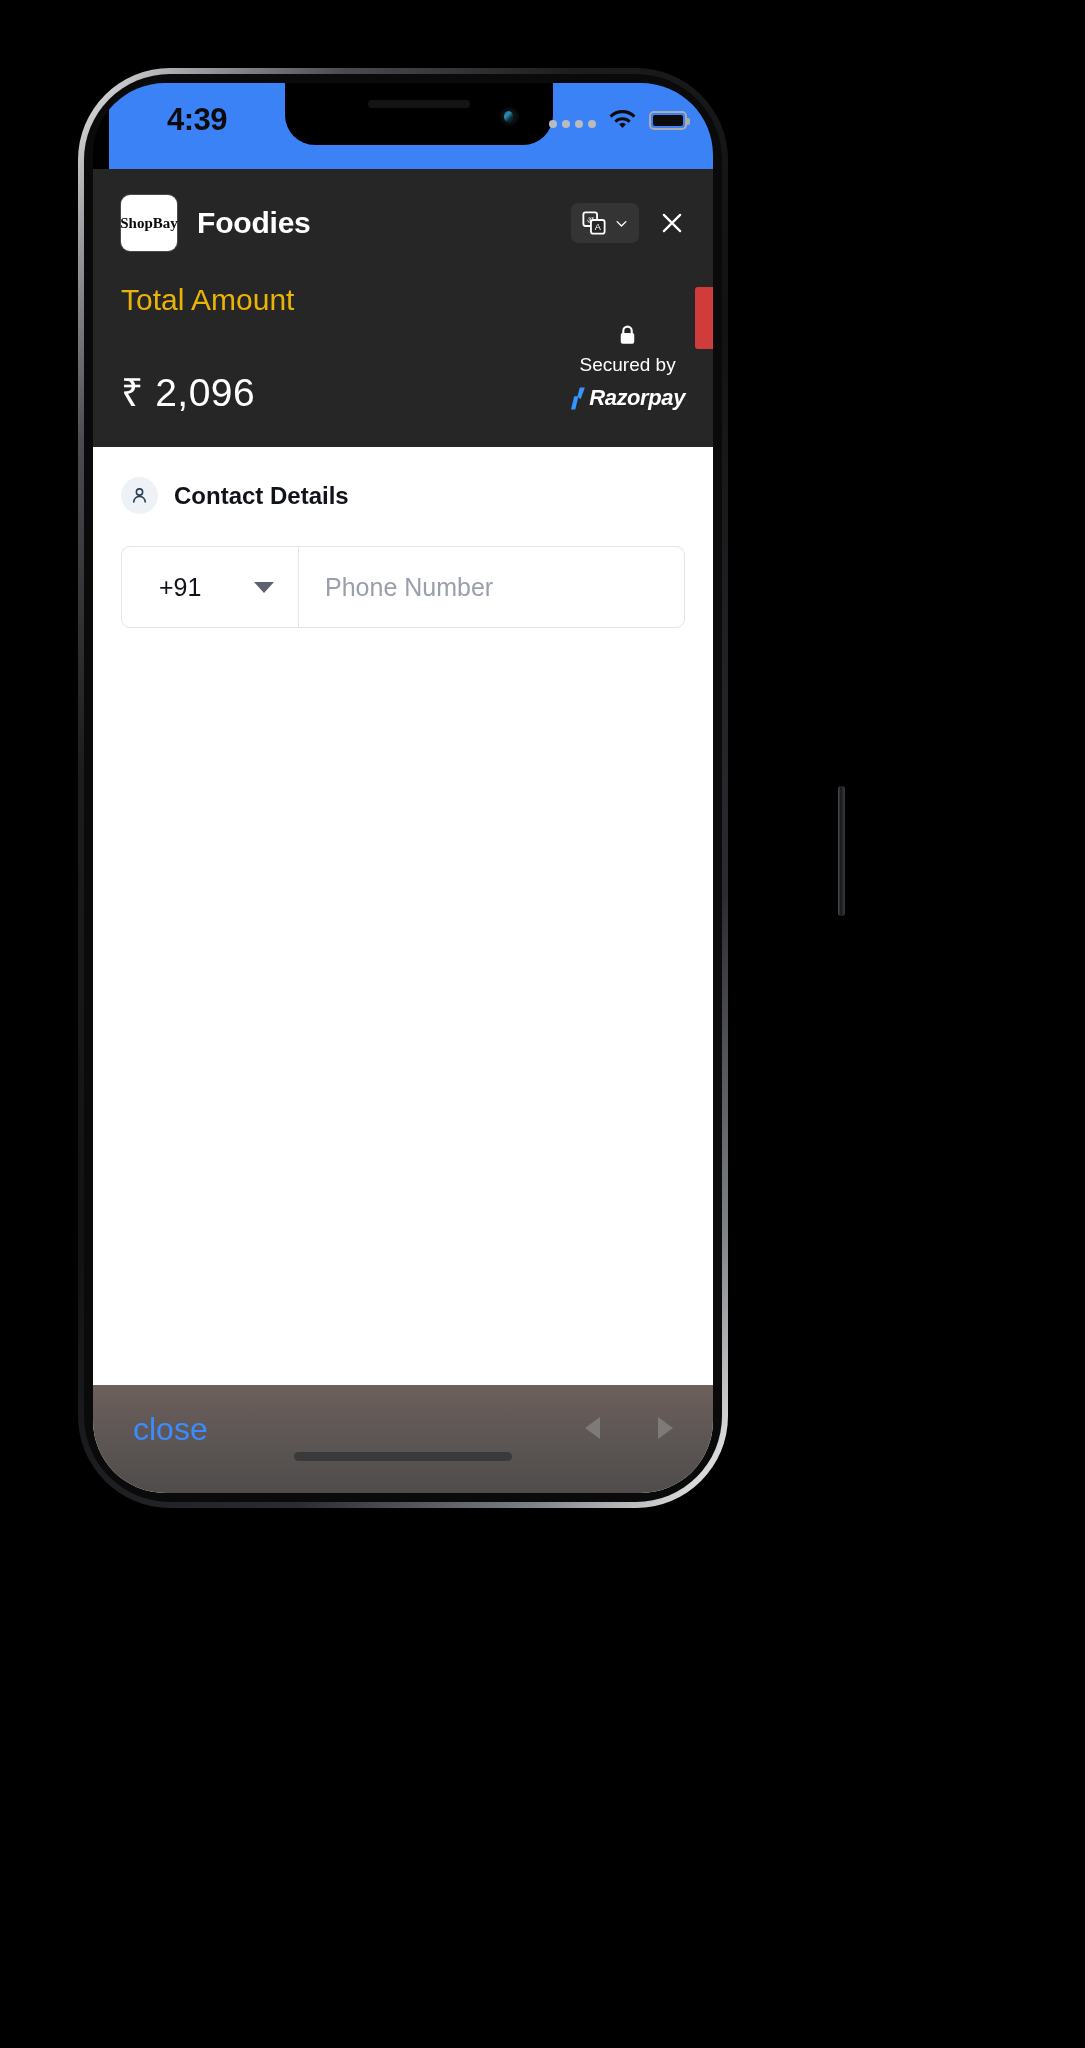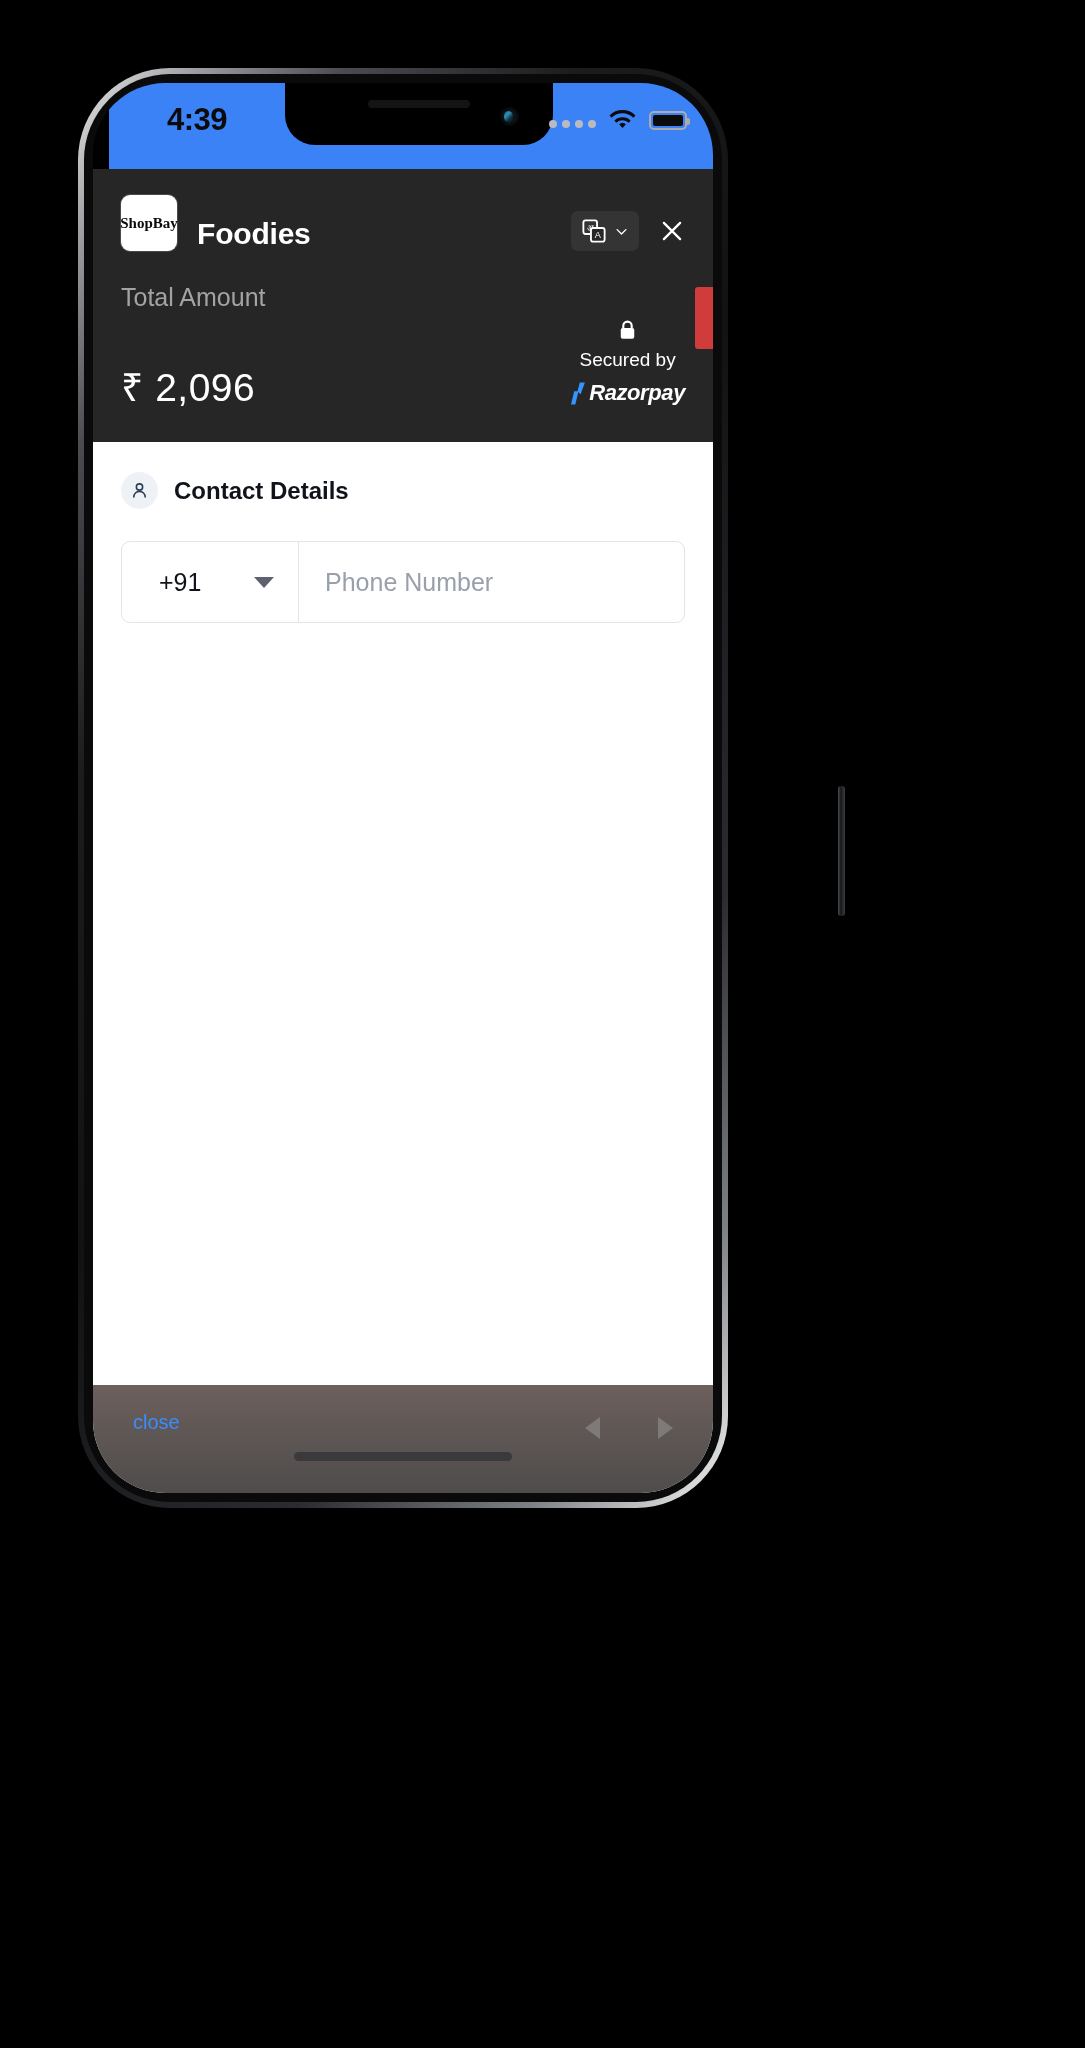--- a/index.html
+++ b/index.html
@@ -81,37 +81,37 @@
   .battery i { display:block; height: 100%; width: 100%; background: #0b0b0c; border-radius: 2px; }
   .battery::after {
     content:""; position:absolute; right:-5px; top:5px; width:3px; height:7px;
     background:#a9abae; border-radius:0 2px 2px 0;
   }
 
   
   .sheet { position: absolute; left: 0; top: 86px; right: 0; bottom: 0; background: #fff; }
 
   .rzp-header { position: relative; background: #262626; padding: 26px 28px 30px 28px; }
-  .hdr-top { display: flex; align-items: flex-end; }
+  .hdr-top { display: flex; align-items: center; }
   .merchant-logo {
     width: 56px; height: 56px; background: #fff; border-radius: 9px;
     display: flex; align-items: center; justify-content: center;
     font-family: "Liberation Serif", serif; font-weight: 700; font-size: 15px;
     color: #0b0b0c; box-shadow: 0 0 0 1px #4a4a4a; flex: none;
   }
   .merchant-name { margin-left: 20px; color: #fff; font-size: 30px; font-weight: 700; letter-spacing: -0.2px; }
   .hdr-actions { margin-left: auto; display: flex; align-items: center; gap: 20px; }
   .lang-pill {
     display: flex; align-items: center; gap: 7px;
     background: #343434; border-radius: 7px; padding: 7px 10px;
   }
   .chev { width: 15px; height: 15px; }
   .close-x { width: 26px; height: 26px; }
 
-  .amount-label { color: #a3a3a3; font-size: 25px; margin-top: 32px; }
+  .amount-label { color: #eab308; font-size: 30px; margin-top: 32px; }
   .amount-row { display: flex; align-items: flex-end; margin-top: 8px; }
   .amount-value { color: #fff; font-size: 39px; font-weight: 400; letter-spacing: 0.5px; }
   .secured {
     margin-left: auto; display: flex; align-items: center; gap: 9px;
     color: #fff; font-size: 19px; padding-bottom: 6px; flex-direction: column;
   }
   .rzp-logo { display: flex; align-items: center; gap: 2px; }
   .rzp-word { font-size: 22px; font-weight: 700; font-style: italic; color: #fff; letter-spacing: -0.4px; }
 
   .red-tab {
@@ -151,21 +151,21 @@
     color: #fff; font-size: 25px; font-weight: 700;
     font-family: "Liberation Sans", sans-serif; cursor: pointer;
   }
 
   
   .bottom-bar {
     position: absolute; left: 0; right: 0; bottom: 0; height: 108px;
     background: linear-gradient(180deg,#6d5f5c 0%,#5b5553 55%,#4f4c4b 100%);
     display: flex; align-items: flex-start; padding: 26px 40px 0 40px;
   }
-  .close-link { color: #3b8cff; font-size: 20px; }
+  .close-link { color: #3b8cff; font-size: 32px; }
   .nav-arrows { margin-left: auto; display: flex; align-items: center; gap: 58px; margin-top: 6px; }
   .tri-l { width:0;height:0;border-top:11px solid transparent;border-bottom:11px solid transparent;border-right:15px solid #7d7a79; }
   .tri-r { width:0;height:0;border-top:11px solid transparent;border-bottom:11px solid transparent;border-left:15px solid #7d7a79; }
   .home-ind {
     position: absolute; left: 50%; transform: translateX(-50%); bottom: 32px;
     width: 218px; height: 9px; border-radius: 5px; background: #3a3a3c;
   }
 </style>
 </head>
 <body>

